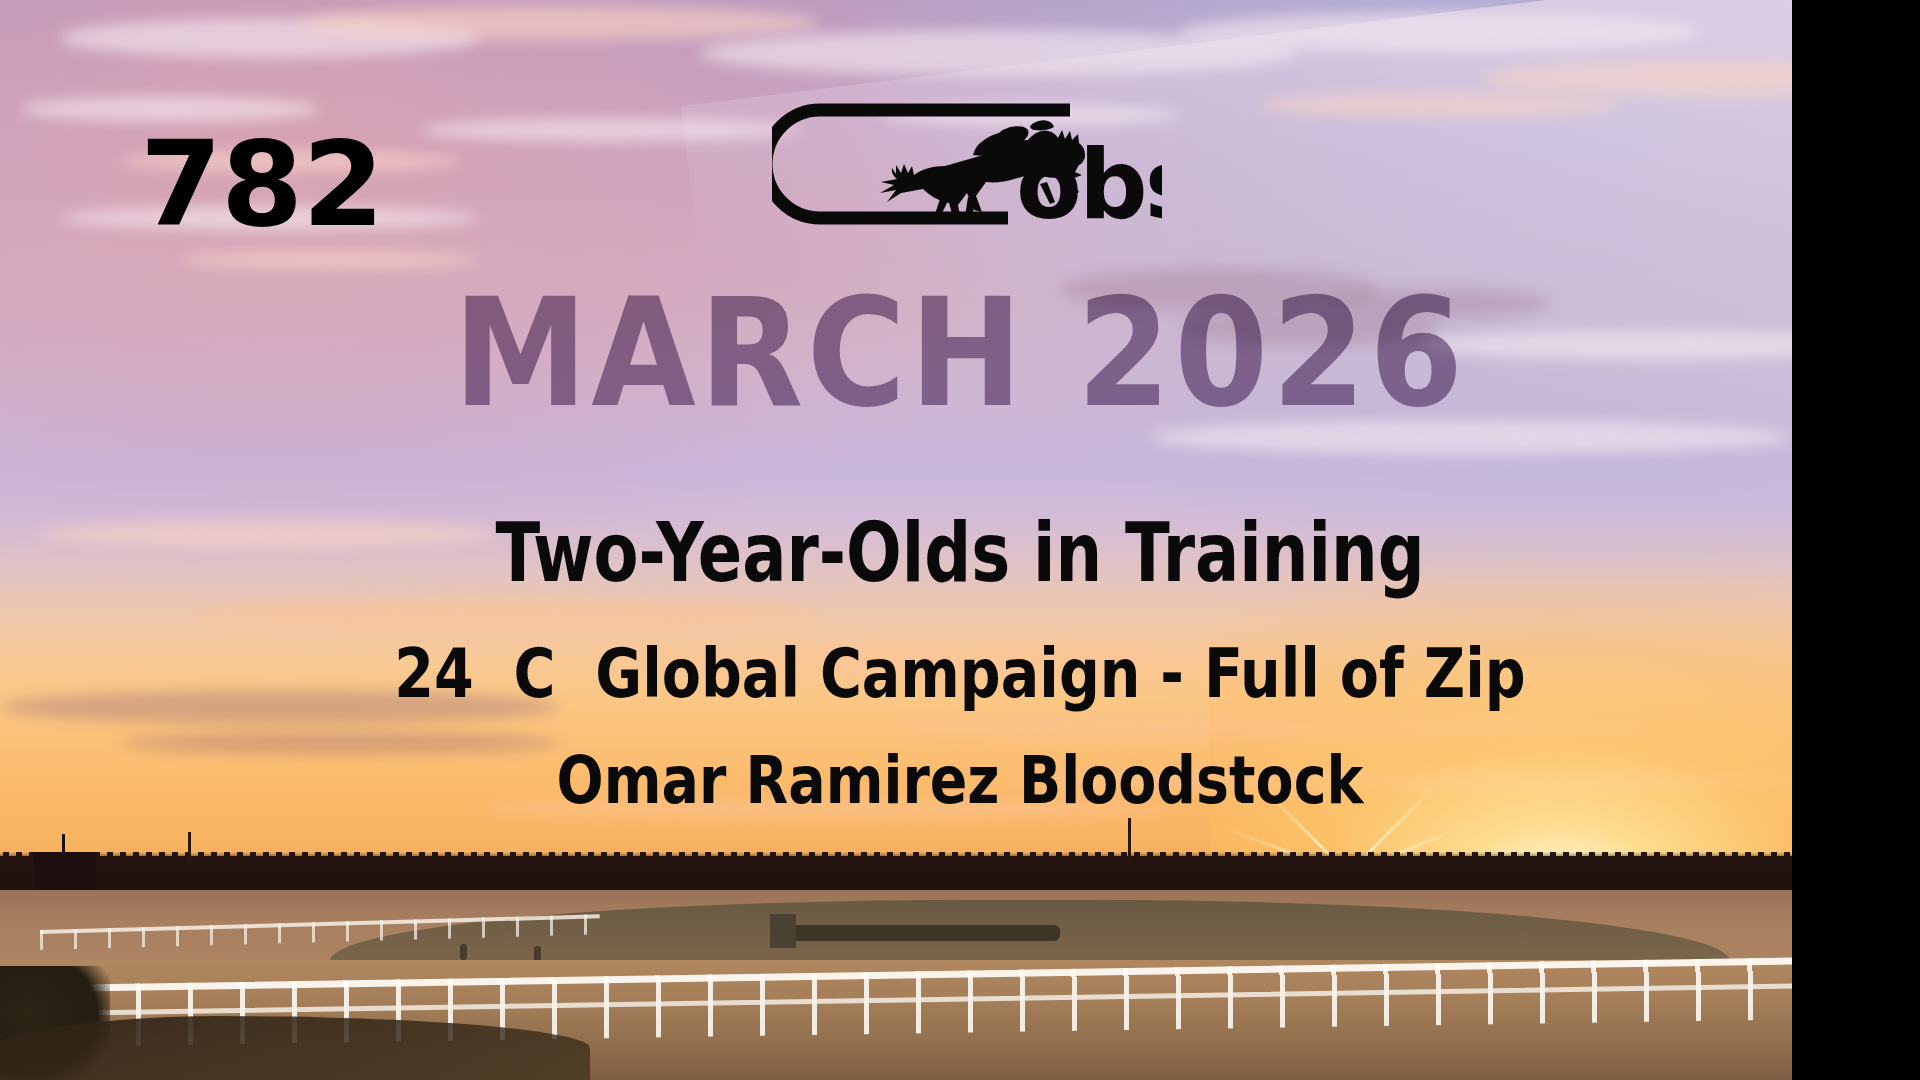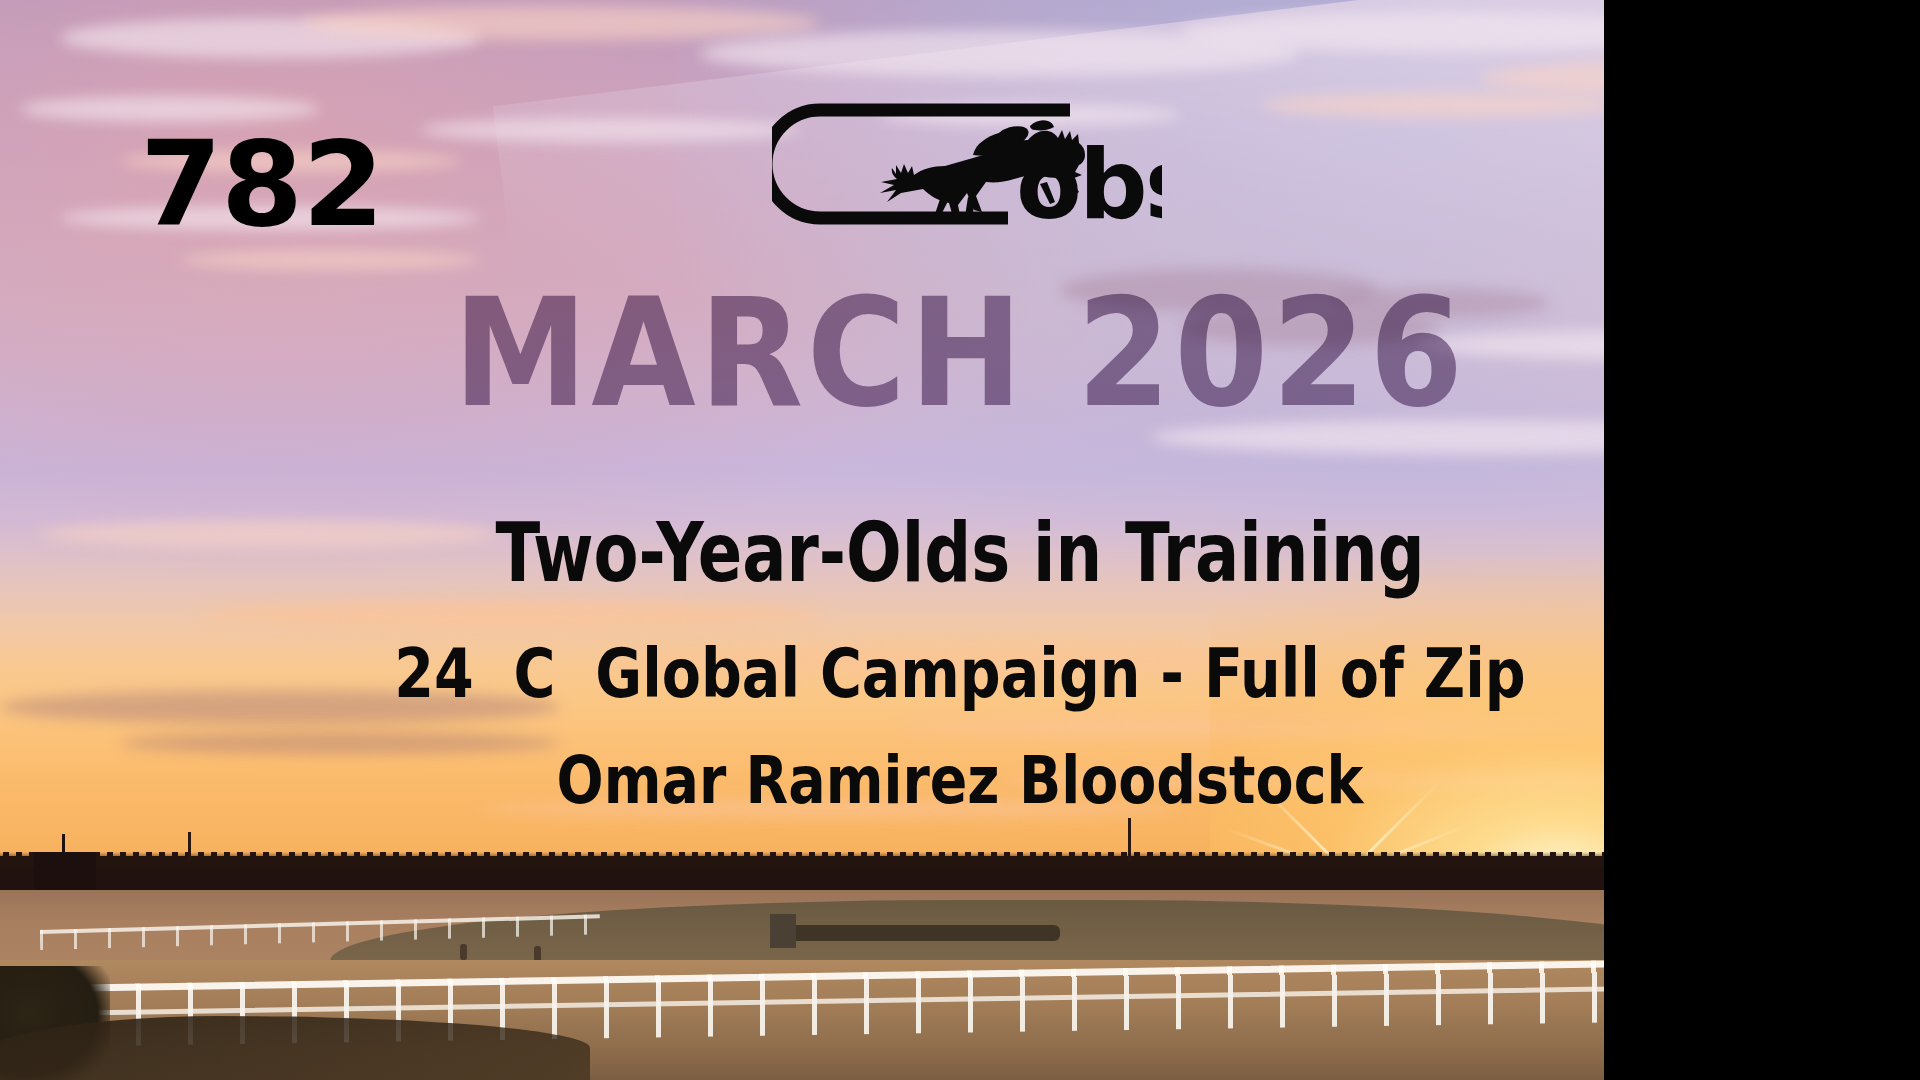--- a/index.html
+++ b/index.html
@@ -5,21 +5,21 @@
 <style>
   * { margin:0; padding:0; box-sizing:border-box; }
   html,body{
     width:1920px; height:1080px; overflow:hidden;
     font-family:"Liberation Sans", sans-serif;
     background:#000;
   }
 
   .slide{
     position:relative;
-    width:1604px; height:1080px;
+    width:1792px; height:1080px;
     overflow:hidden;
   }
 
   
   .bg{ position:absolute; inset:0; }
 
   
   .sky{
     position:absolute; left:0; top:0; width:1920px; height:880px;
     background:

